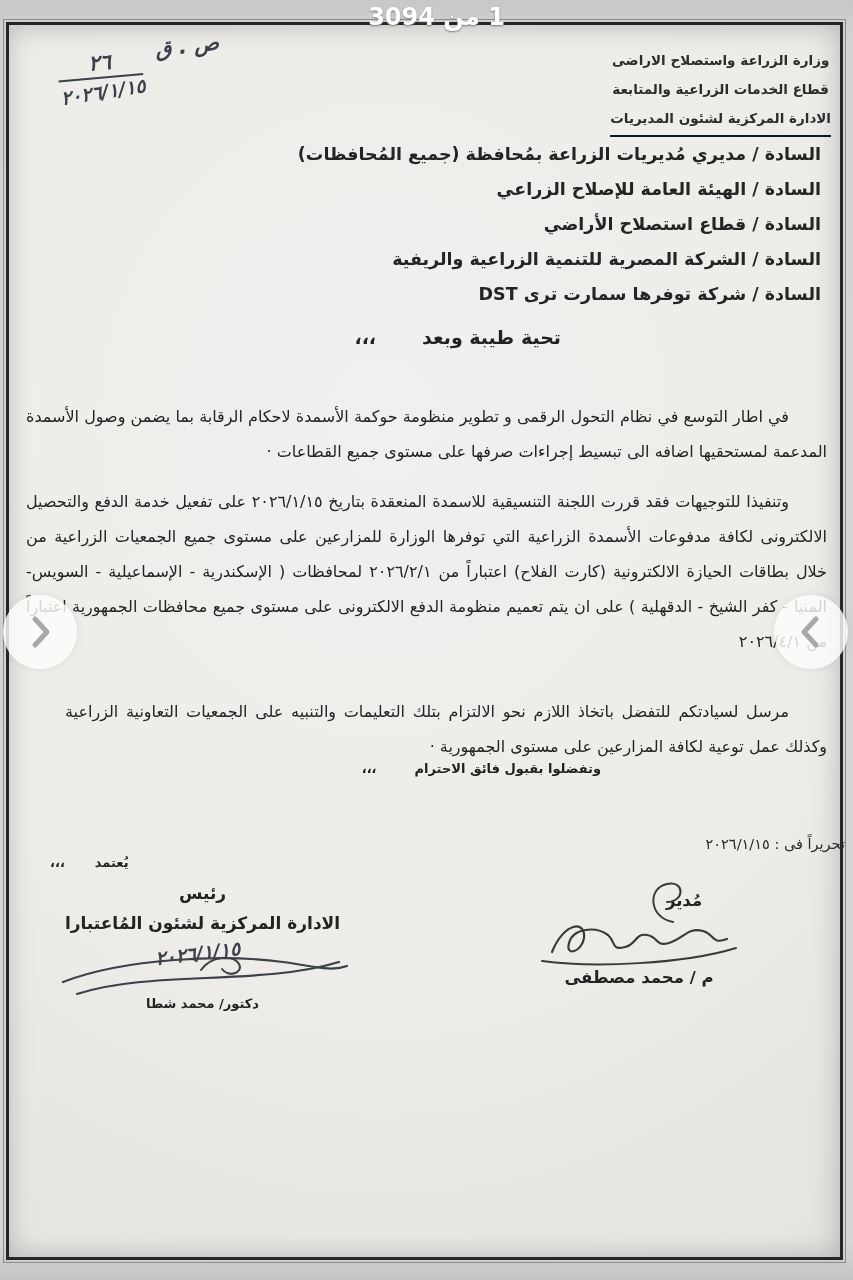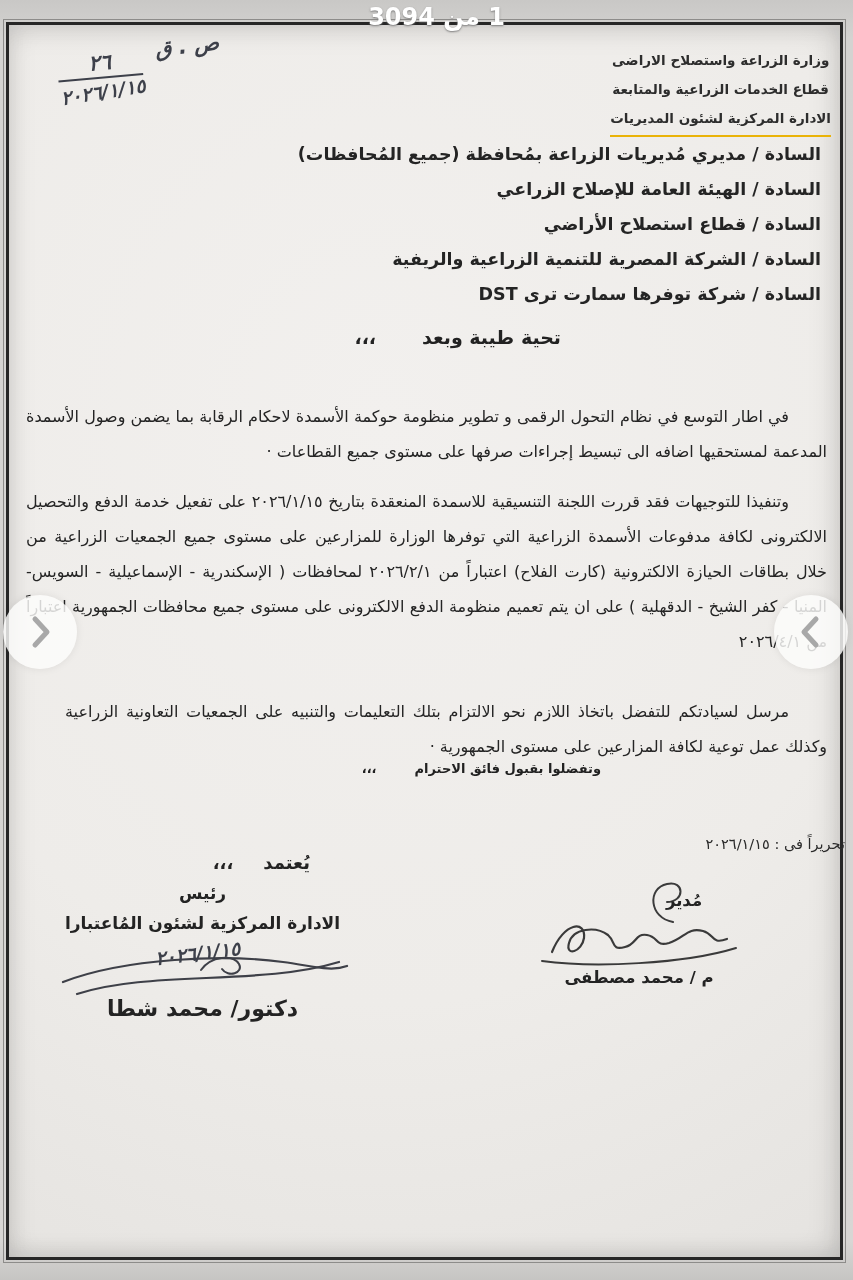--- a/index.html
+++ b/index.html
@@ -26,21 +26,21 @@
     position:absolute;left:58px;top:40px;transform:rotate(-7deg);direction:rtl;
     display:flex;align-items:flex-start;gap:14px;font-size:21px;font-weight:bold;z-index:2;
   }
   .stamp-frac{display:inline-block;text-align:center;margin-top:6px;}
   .stamp-top{display:block;padding:0 26px 2px 26px;border-bottom:2.5px solid #3d404a;transform:rotate(2deg);}
   .stamp-bottom{display:block;padding-top:2px;font-size:19px;transform:rotate(-2deg);}
   .letterhead{
     position:absolute;right:22px;top:46px;direction:rtl;text-align:center;
     font-size:13.5px;font-weight:bold;color:#2d2d2d;line-height:29px;z-index:2;
   }
-  .letterhead .l3{border-bottom:2px solid #eab308;padding-bottom:2px;}
+  .letterhead .l3{border-bottom:2px solid #0f172a;padding-bottom:2px;}
   .recipients{
     position:absolute;right:32px;top:137px;direction:rtl;
     font-size:17.5px;font-weight:bold;color:#242424;z-index:2;
   }
   .recipient{height:35px;line-height:35px;}
   .greeting{
     position:absolute;right:292px;top:326px;direction:rtl;
     font-size:19px;font-weight:bold;color:#222;z-index:2;
   }
   .commas{margin-right:46px;}
@@ -64,25 +64,25 @@
     position:absolute;right:104px;top:888px;width:220px;direction:rtl;text-align:center;
     font-weight:bold;color:#232323;z-index:2;
   }
   .sig-right .t1{font-size:16.5px;line-height:26px;transform:translateX(45px);}
   .sig-right .t2{font-size:16.5px;line-height:26px;}
   .sig-right .name{font-size:16.5px;margin-top:-4px;}
   .sig-left{
     position:absolute;left:50px;top:848px;width:305px;direction:rtl;text-align:center;
     font-weight:bold;color:#232323;z-index:2;
   }
-  .sig-left .approve{font-size:18px;line-height:30px;text-align:right;padding-right:45px;}
+  .sig-left .approve{font-size:13px;line-height:30px;text-align:left;padding-right:45px;}
   .sig-left .approve .commas{margin-right:30px;}
   .sig-left .t1{font-size:17px;line-height:30px;}
   .sig-left .t2{font-size:17px;line-height:30px;}
-  .sig-left .name{font-size:22px;margin-top:-6px;}
+  .sig-left .name{font-size:13px;margin-top:-6px;}
   .scribble-wrap{position:relative;}
   .hand-date{
     position:absolute;top:4px;left:105px;transform:rotate(-7deg);
     font-size:19px;font-weight:bold;z-index:3;
   }
   .loop-icon{position:absolute;top:-10px;right:52px;}
   .nav{
     position:absolute;top:595px;width:74px;height:74px;border-radius:50%;
     background:rgba(252,252,251,.82);display:flex;align-items:center;justify-content:center;
     z-index:5;box-shadow:0 0 8px rgba(0,0,0,.08);cursor:pointer;border:none;padding:0;

